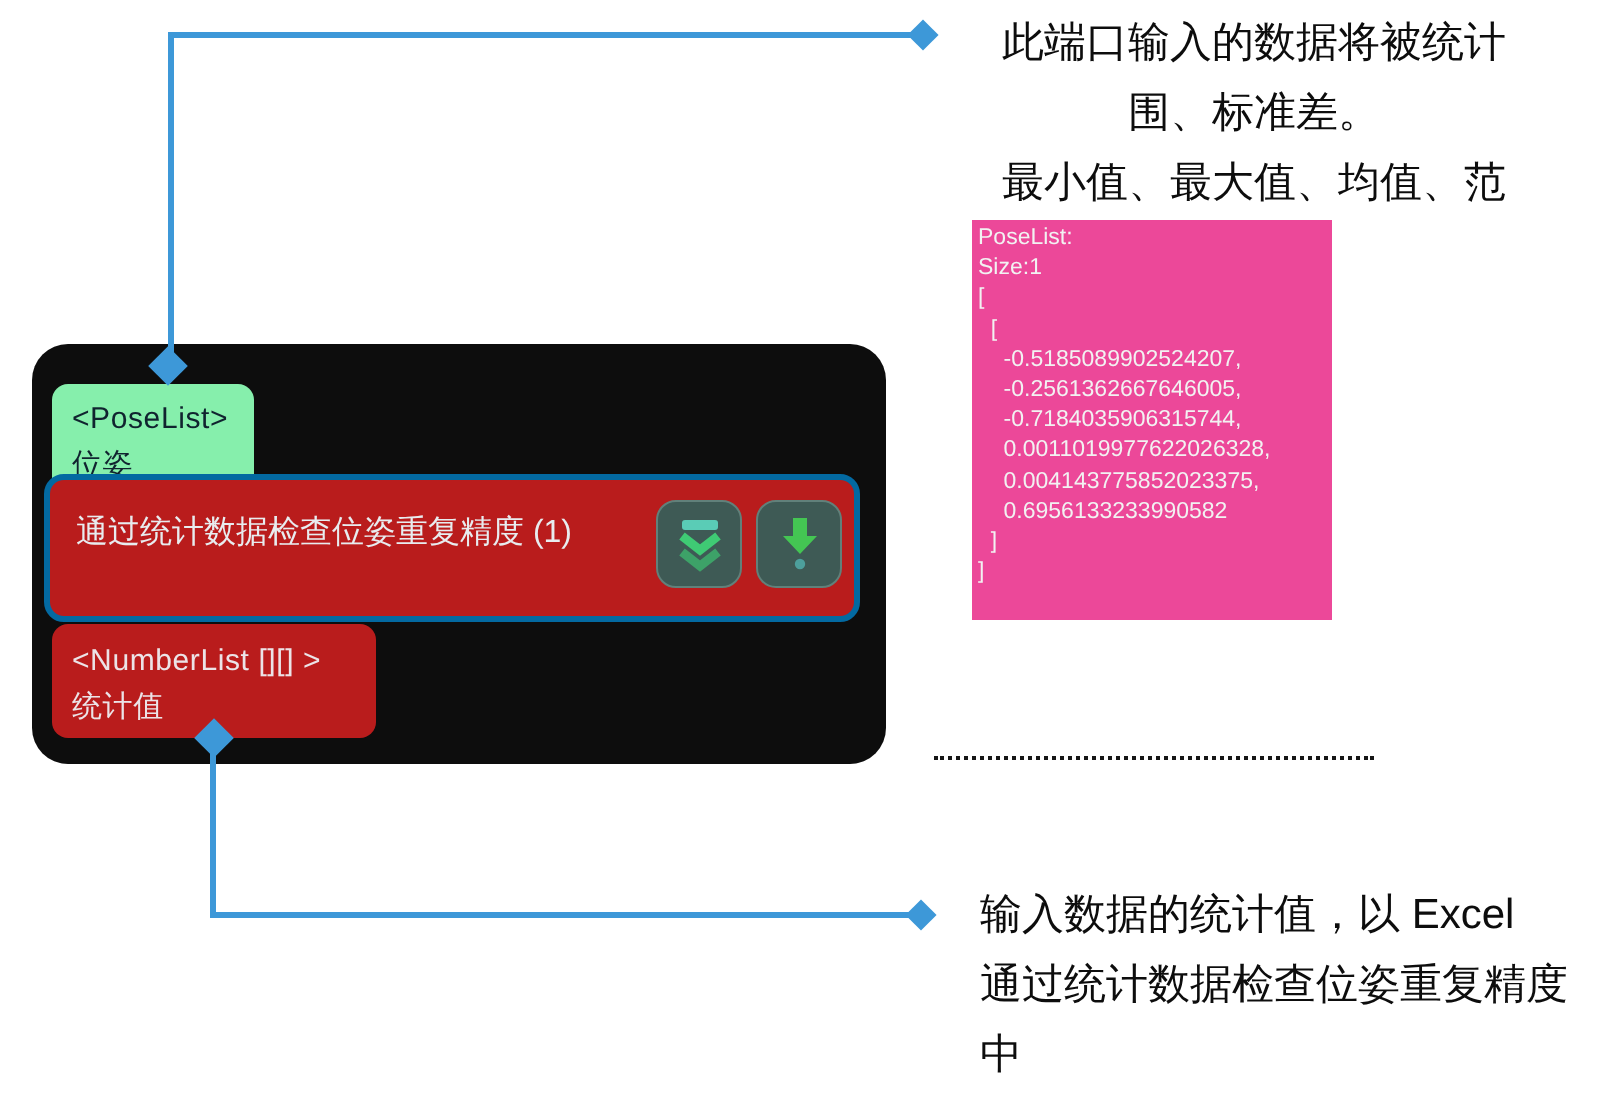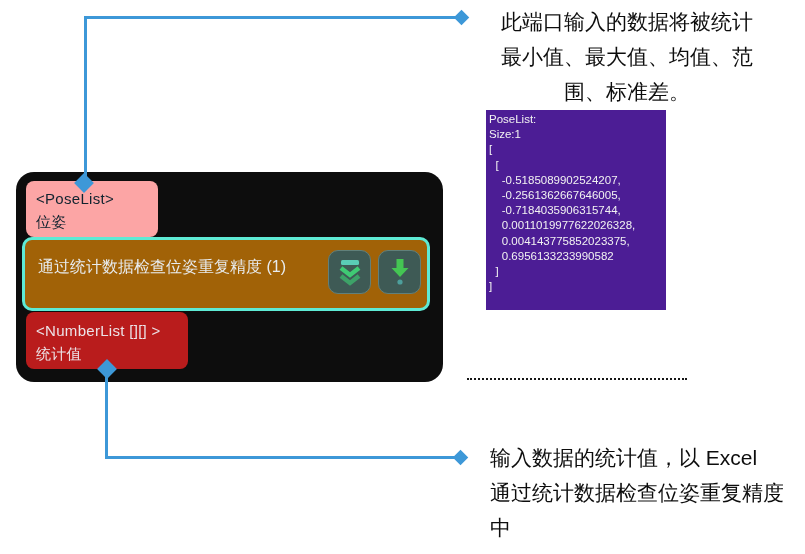--- a/index.html
+++ b/index.html
@@ -27,33 +27,33 @@
     background: #0d0d0d; border-radius: 18px; z-index: 1;
   }
   .port-tab {
     position: absolute; z-index: 4;
     border-radius: 8px;
     font-size: 15px; line-height: 23px;
     padding: 6px 10px;
     letter-spacing: 0.3px;
   }
   .port-in {
-    left: 10px; top: 9px; width: 132px; height: 56px;
-    background: #fca5a5; color: #10232f;
+    left: 10px; top: 20px; width: 101px; height: 56px;
+    background: #86efac; color: #10232f;
   }
   .port-out {
     left: 10px; top: 140px; width: 162px; height: 57px;
     background: #b91c1c; color: #ece3e7;
     padding-top: 7px;
   }
   .step-box {
     position: absolute; left: 6px; top: 65px;
     width: 408px; height: 74px;
-    background: #a16207;
-    border: 3px solid #5eead4;
+    background: #b91c1c;
+    border: 3px solid #0369a1;
     border-radius: 10px; z-index: 5;
   }
   .step-title {
     position: absolute; left: 13px; top: 17px;
     color: #e8ecef; font-size: 16px; line-height: 20px;
     white-space: nowrap;
   }
   .icon-btn {
     position: absolute; top: 10px;
     width: 43px; height: 44px;
@@ -73,21 +73,21 @@
     z-index: 2;
   }
   .ann div { white-space: nowrap; }
   .ann-top { top: 4px; text-align: center; }
   .ann-bottom { top: 440px; margin-left: 13px; }
 
   
   .code {
     position: absolute; left: 486px; top: 110px;
     width: 180px; height: 200px;
-    background: #4c1d95; color: #f2f2f2;
+    background: #ec4899; color: #f2f2f2;
     font-family: "Liberation Sans", sans-serif;
     font-size: 11.5px; line-height: 15.2px;
     padding: 2px 3px;
     z-index: 2;
   }
   .code div { white-space: pre; }
 
   .dotted-sep {
     position: absolute; left: 467px; top: 378px;
     width: 220px; height: 0;
@@ -138,22 +138,22 @@
 
     <div class="port-tab port-out">
       <div>&lt;NumberList [][] &gt;</div>
       <div>统计值</div>
     </div>
 
   </div>
 
   <div class="ann ann-top">
     <div>此端口输入的数据将被统计</div>
+    <div>围、标准差。</div>
     <div>最小值、最大值、均值、范</div>
-    <div>围、标准差。</div>
   </div>
 
   <div class="code">
     <div>PoseList:</div>
     <div>Size:1</div>
     <div>[</div>
     <div>  [</div>
     <div>    -0.5185089902524207,</div>
     <div>    -0.2561362667646005,</div>
     <div>    -0.7184035906315744,</div>

